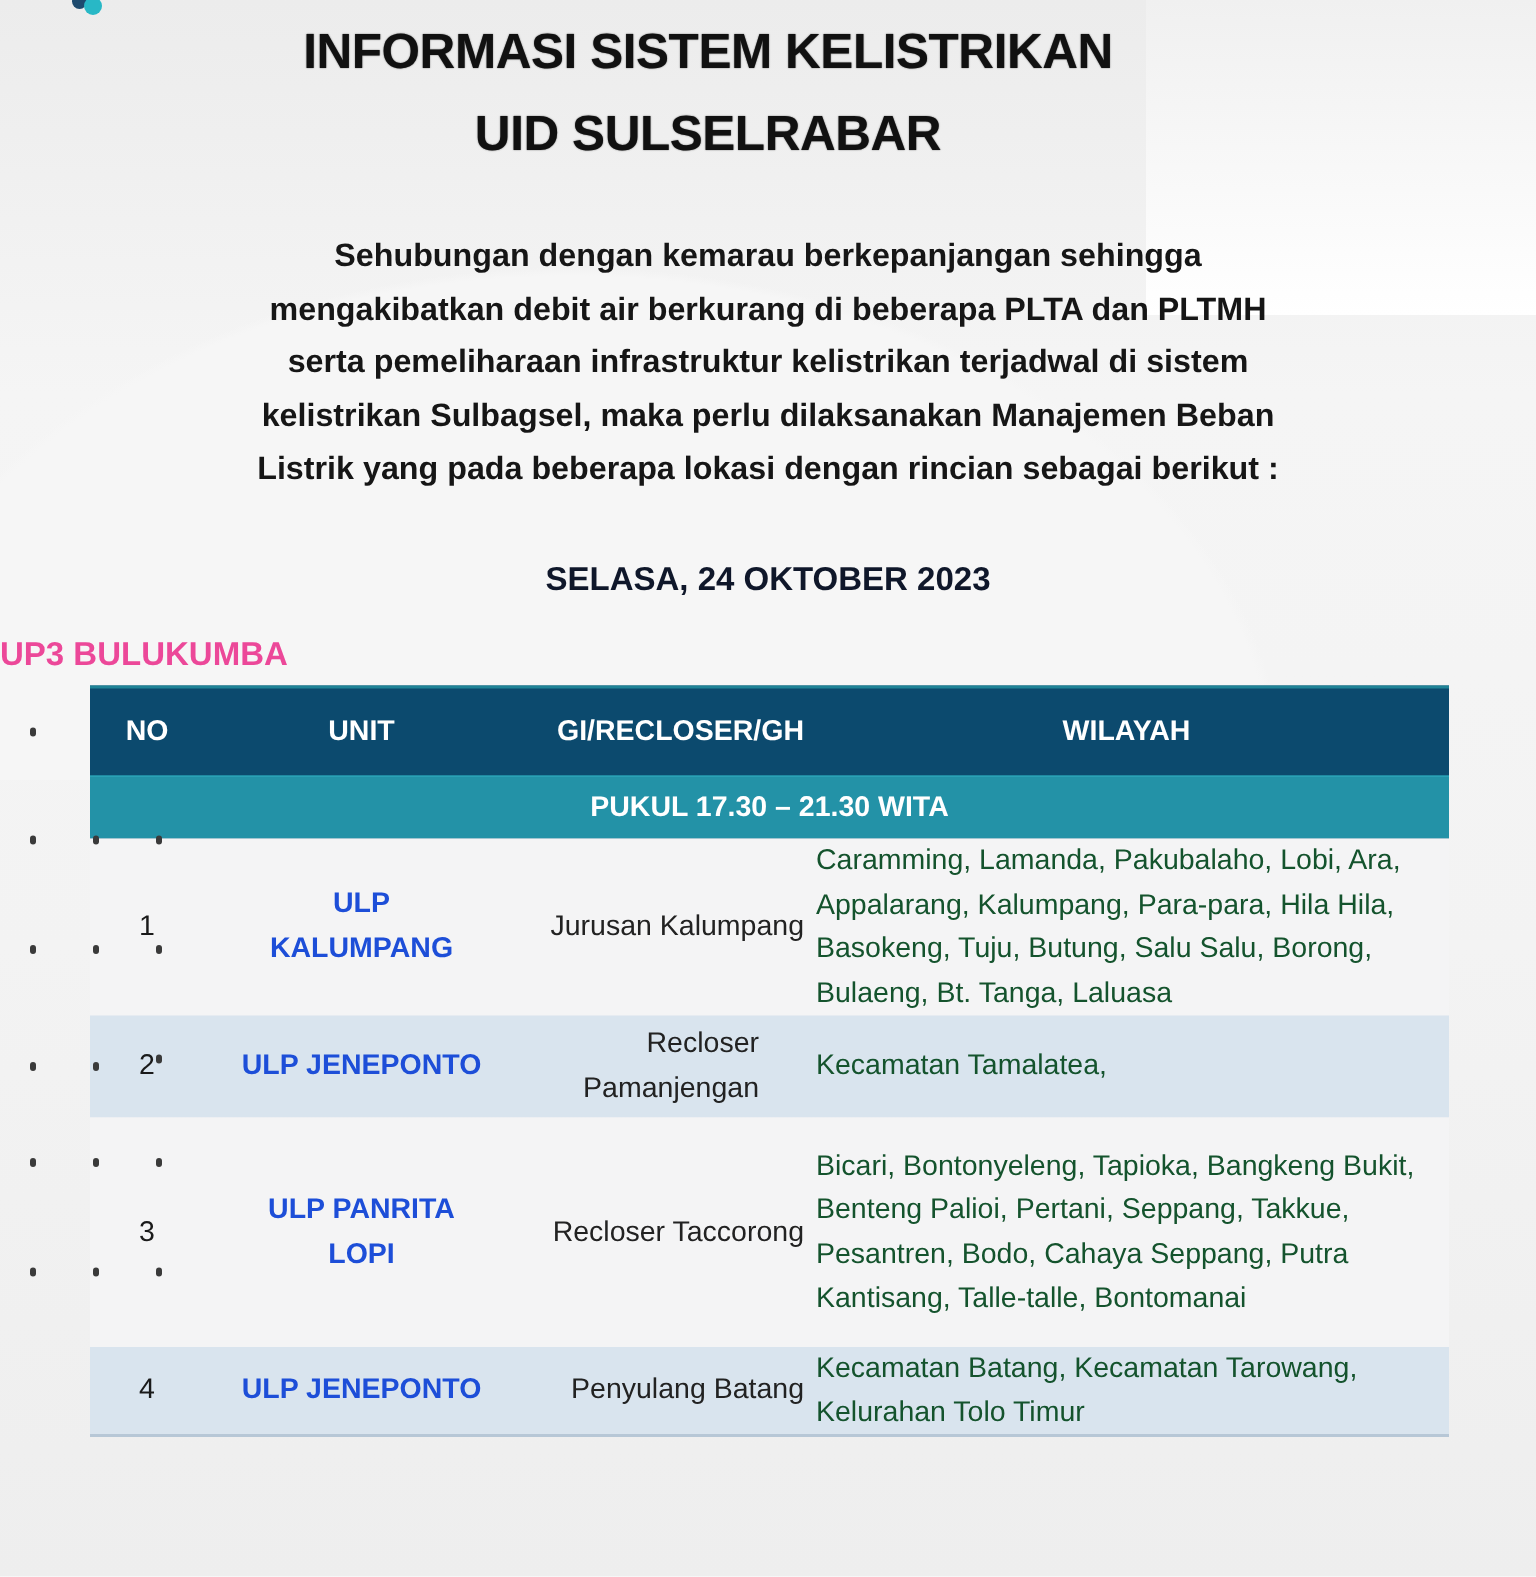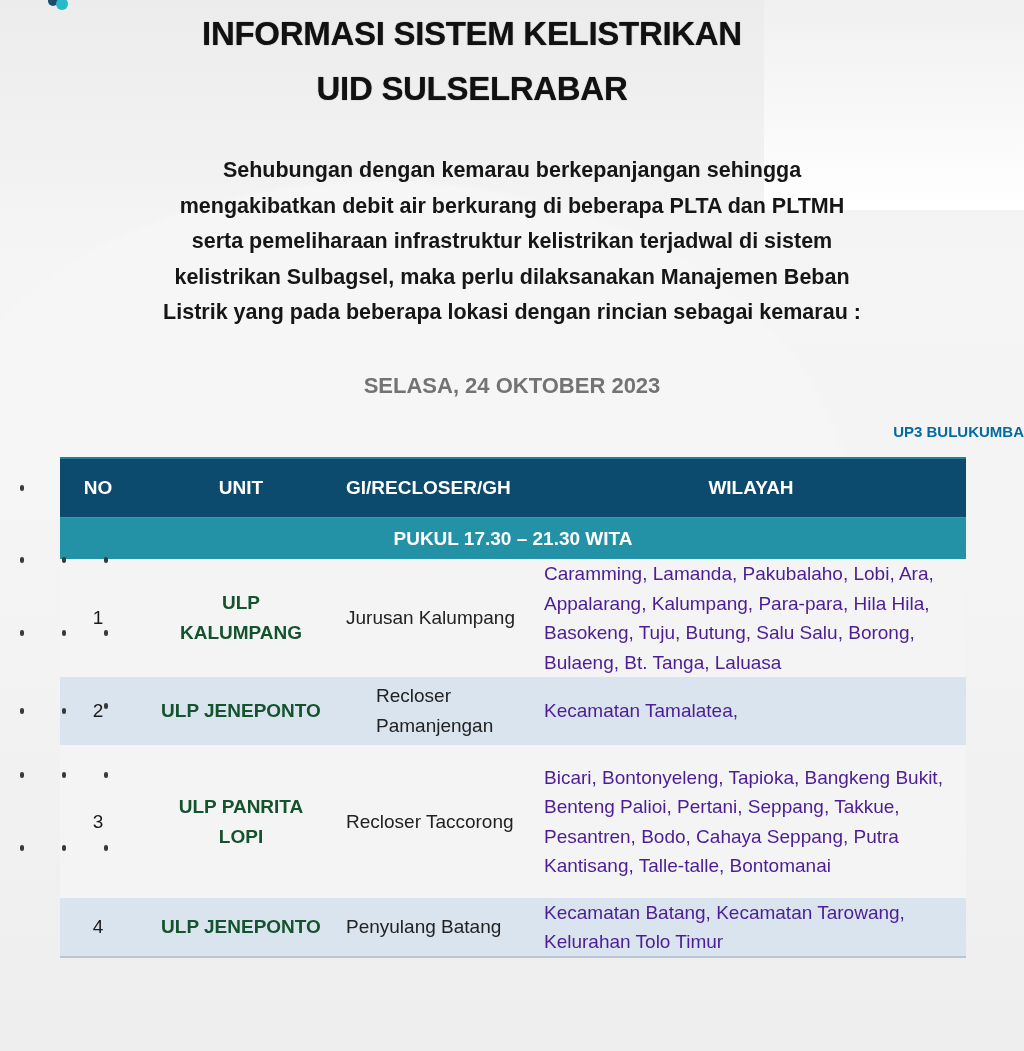--- a/index.html
+++ b/index.html
@@ -36,52 +36,52 @@
   .title.l2 { top: 70px; }
 
   .intro {
     position: absolute; left: 60px; top: 153px; width: 904px;
     text-align: center; font-weight: bold; font-size: 21.5px; line-height: 35.5px; color: #161616;
   }
   .intro .line { display: block; white-space: nowrap; }
 
   .date {
     position: absolute; left: 0; top: 373px; width: 1024px; text-align: center;
-    font-weight: bold; font-size: 22px; color: #737373;
+    font-weight: bold; font-size: 22px; color: #0f172a;
   }
   .region {
-    position: absolute; left: 0; top: 423px; width: 1024px; text-align: right;
-    font-weight: bold; font-size: 15px; color: #0369a1;
+    position: absolute; left: 0; top: 423px; width: 1024px; text-align: left;
+    font-weight: bold; font-size: 22px; color: #ec4899;
   }
 
   .table {
     position: absolute; left: 60px; top: 457px; width: 906px;
   }
   .thead {
     background: #0c4a6e; color: #fff; font-weight: bold; font-size: 19px;
     border-top: 2px solid #1f8396;
   }
   .thead .hrow { display: flex; height: 58px; align-items: center; }
   .thead .srow {
     height: 42px; display: flex; align-items: center; justify-content: center;
     border-top: 1px solid #2aa1b6; background: #2392a7;
   }
   .c-no { width: 76px; text-align: center; }
   .c-unit { width: 210px; text-align: center; }
-  .c-gi { width: 190px; text-align: left; }
+  .c-gi { width: 190px; text-align: right; }
   .c-wil { flex: 1; text-align: left; padding-left: 8px; }
   .thead .c-wil { text-align: center; padding-left: 0; }
 
   .row { display: flex; align-items: center; font-size: 19px; line-height: 29.5px; }
   .row.odd { background: #f4f4f5; }
   .row.even { background: #d9e4ee; }
   .row .c-no { color: #1a1a1a; }
-  .row .c-unit { color: #14532d; font-weight: bold; line-height: 30px; padding: 0 30px; }
+  .row .c-unit { color: #1d4ed8; font-weight: bold; line-height: 30px; padding: 0 30px; }
   .row .c-gi { color: #222; line-height: 30px; }
-  .row .c-wil { color: #4c1d95; }
+  .row .c-wil { color: #14532d; }
   .r1 { height: 118px; }
   .r2 { height: 68px; }
   .r3 { height: 153px; }
   .r4 { height: 60px; border-bottom: 2px solid #b7c7d6; }
 
   .dots { position: absolute; width: 4px; height: 6px; background: #3a3a3a; border-radius: 2px; }
 </style>
 </head>
 <body>
 
@@ -94,21 +94,21 @@
 </div>
 
 <h1 class="title l1">INFORMASI SISTEM KELISTRIKAN</h1>
 <h2 class="title l2">UID SULSELRABAR</h2>
 
 <div class="intro">
   <span class="line">Sehubungan dengan kemarau berkepanjangan sehingga</span>
   <span class="line">mengakibatkan debit air berkurang di beberapa PLTA dan PLTMH</span>
   <span class="line">serta pemeliharaan infrastruktur kelistrikan terjadwal di sistem</span>
   <span class="line">kelistrikan Sulbagsel, maka perlu dilaksanakan Manajemen Beban</span>
-  <span class="line">Listrik yang pada beberapa lokasi dengan rincian sebagai kemarau :</span>
+  <span class="line">Listrik yang pada beberapa lokasi dengan rincian sebagai berikut :</span>
 </div>
 
 <div class="date">SELASA, 24 OKTOBER 2023</div>
 <div class="region">UP3 BULUKUMBA</div>
 
 <div class="table">
   <div class="thead">
     <div class="hrow">
       <div class="c-no">NO</div>
       <div class="c-unit">UNIT</div>

